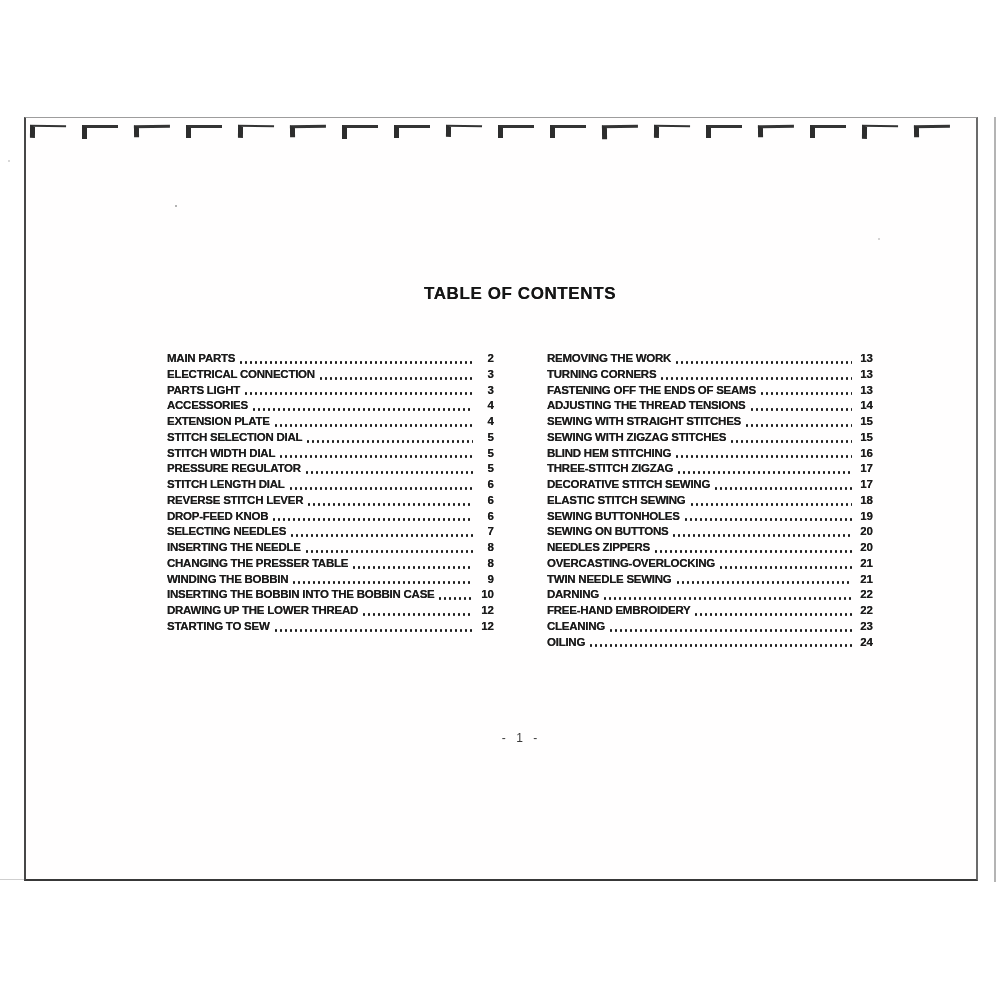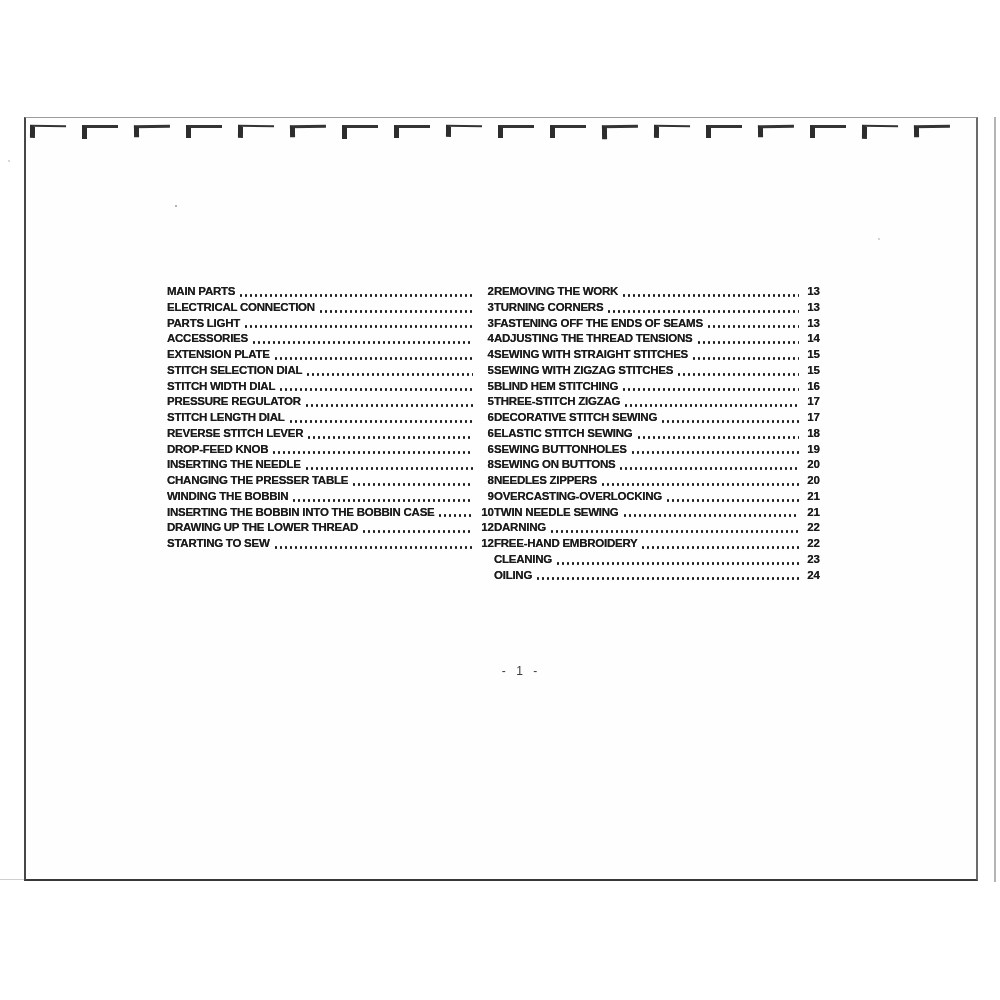--- a/index.html
+++ b/index.html
@@ -38,21 +38,21 @@
   .hook:nth-child(5n+2) { height:14px; }
 
   .content { margin:166px 0 0 141px; width:706px; }
 
   .doc-title {
     font-size:17px; font-weight:bold; color:#151515;
     letter-spacing:.6px; text-align:center;
     text-shadow:0 0 .5px #333;
   }
 
-  .toc-columns { display:flex; margin-top:32px; }
+  .toc-columns { display:flex; margin-top:47px; gap:53px; }
   .toc-col { width:327px; }
   .toc-col.right { width:326px; }
 
   .toc-row {
     display:flex; align-items:stretch; height:15.75px;
     font-size:11.5px; font-weight:bold; color:#1b1b1b;
     letter-spacing:-.25px; white-space:nowrap;
     text-shadow:0 0 .4px #444;
   }
   .toc-label { flex:0 0 auto; line-height:15.75px; }
@@ -95,20 +95,21 @@
       <span class="hook"></span>
       <span class="hook"></span>
       <span class="hook"></span>
       <span class="hook"></span>
       <span class="hook"></span>
       <span class="hook"></span>
       <span class="hook"></span>
     </div>
 
   <div class="content">
+    <h1 class="doc-title">TABLE OF CONTENTS</h1>
 
     <div class="toc-columns">
       <div class="toc-col left">
           <div class="toc-row">
             <span class="toc-label">MAIN PARTS</span>
             <span class="leader"></span>
             <span class="toc-page">2</span>
           </div>
           <div class="toc-row">
             <span class="toc-label">ELECTRICAL CONNECTION</span>
@@ -152,20 +153,25 @@
           </div>
           <div class="toc-row">
             <span class="toc-label">REVERSE STITCH LEVER</span>
             <span class="leader"></span>
             <span class="toc-page">6</span>
           </div>
           <div class="toc-row">
             <span class="toc-label">DROP-FEED KNOB</span>
             <span class="leader"></span>
             <span class="toc-page">6</span>
+          </div>
+          <div class="toc-row">
+            <span class="toc-label">SELECTING NEEDLES</span>
+            <span class="leader"></span>
+            <span class="toc-page">7</span>
           </div>
           <div class="toc-row">
             <span class="toc-label">INSERTING THE NEEDLE</span>
             <span class="leader"></span>
             <span class="toc-page">8</span>
           </div>
           <div class="toc-row">
             <span class="toc-label">CHANGING THE PRESSER TABLE</span>
             <span class="leader"></span>
             <span class="toc-page">8</span>

